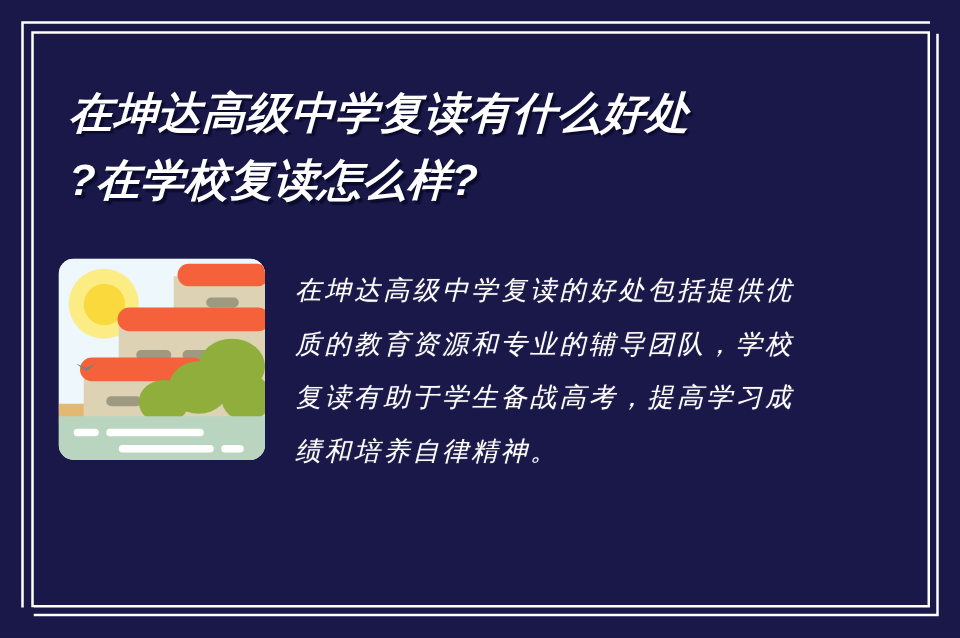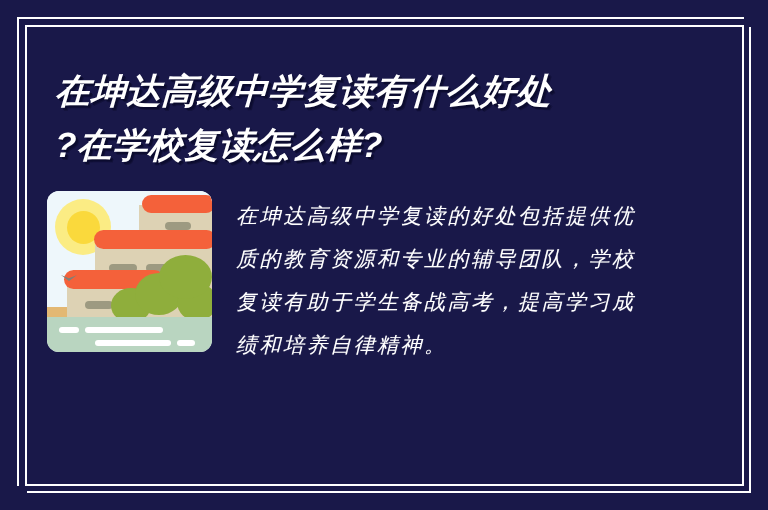--- a/index.html
+++ b/index.html
@@ -72,21 +72,21 @@
     text-shadow:
       2px 2px 0 rgba(12, 12, 46, 0.95),
       3px 3px 0 rgba(12, 12, 46, 0.55);
     white-space: nowrap;
   }
 
   
   #content {
     position: absolute;
     left: 47px;
-    top: 191px;
+    top: 207px;
     width: 660px;
     height: 250px;
   }
 
   
   #illustration {
     position: absolute;
     left: 0;
     top: 0;
     width: 165px;

